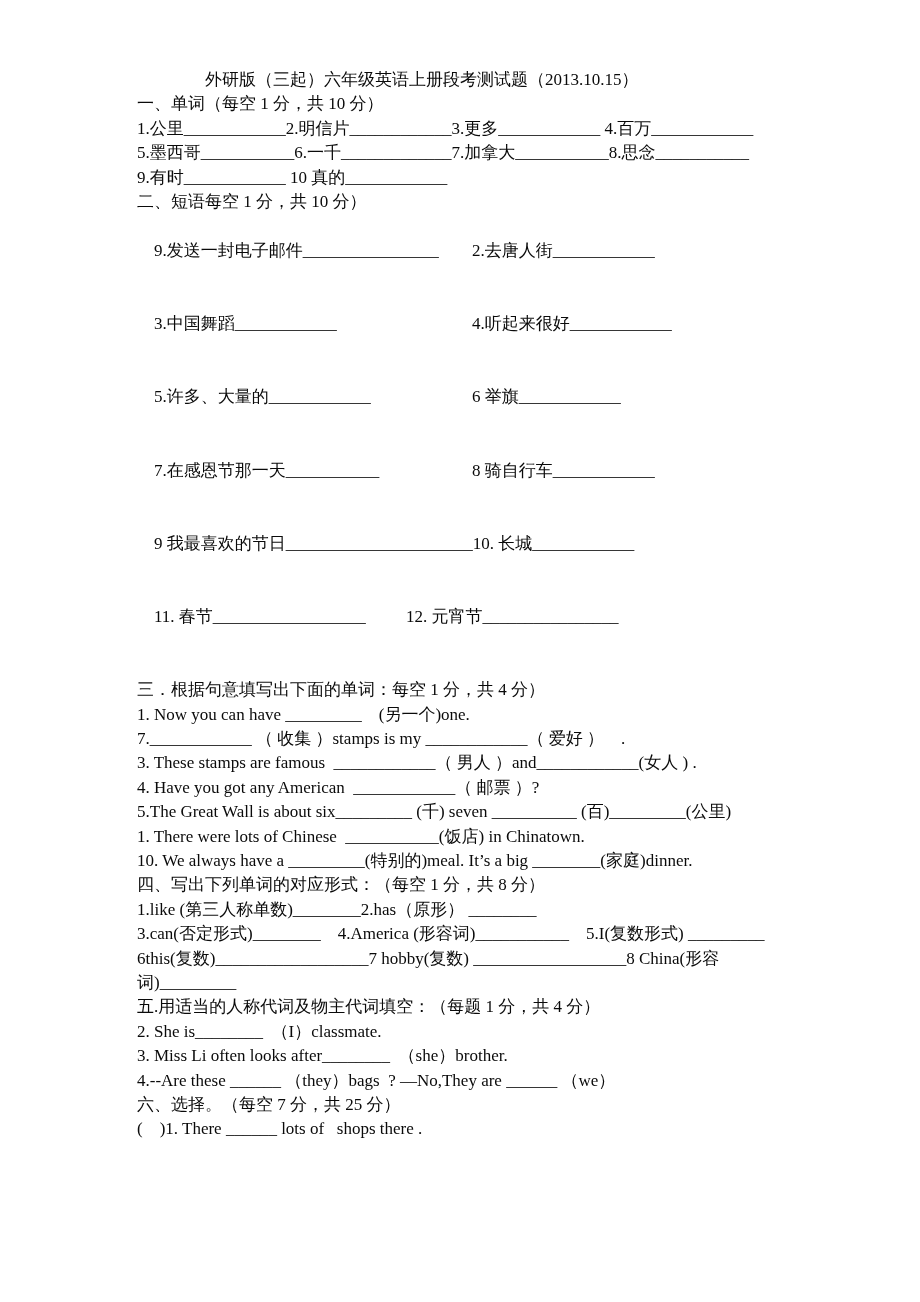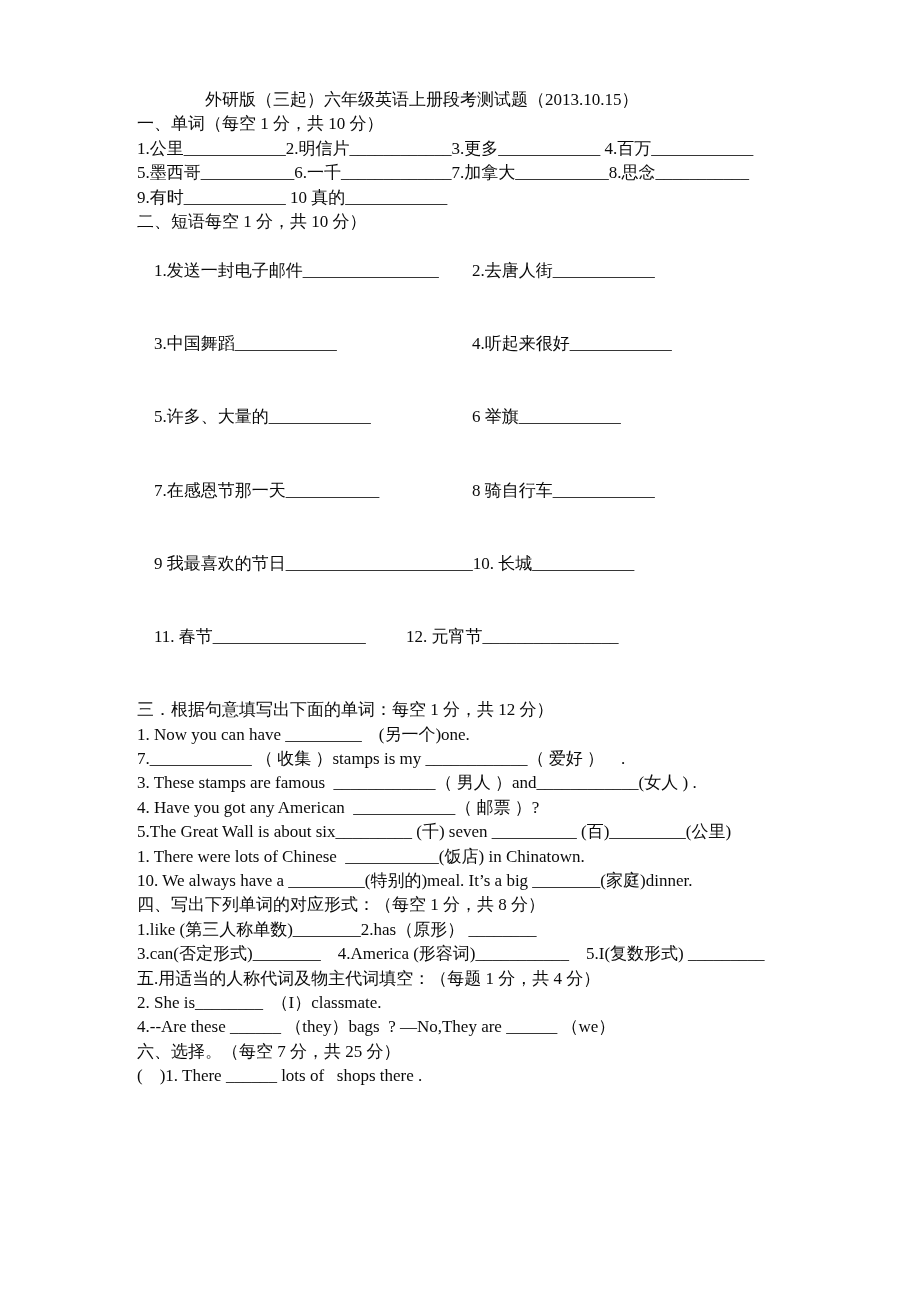--- a/index.html
+++ b/index.html
@@ -13,21 +13,21 @@
     overflow: hidden;
     font-family: "Liberation Serif", "DejaVu Serif", serif;
     font-size: 17px;
     color: #0a0a0a;
     -webkit-font-smoothing: antialiased;
   }
   .page {
     box-sizing: border-box;
     width: 920px;
     height: 1191px;
-    padding: 88px 110px 20px 137px;
+    padding: 68px 110px 20px 137px;
     background: #ffffff;
   }
   .line {
     white-space: pre-wrap;
     line-height: 24.4px;
     min-height: 24.4px;
   }
   .title {
     padding-left: 68px;
   }
@@ -53,55 +53,57 @@
 
   <div class="line title">外研版（三起）六年级英语上册段考测试题（2013.10.15）</div>
 
   <div class="line">一、单词（每空 1 分，共 10 分）</div>
   <div class="line">1.公里____________2.明信片____________3.更多____________ 4.百万____________</div>
   <div class="line">5.墨西哥___________6.一千_____________7.加拿大___________8.思念___________</div>
   <div class="line">9.有时____________ 10 真的____________</div>
 
   <div class="line">二、短语每空 1 分，共 10 分）</div>
   <div class="line two-col">
-    <span class="col1">1.发送一封电子邮件________________</span><span>2.去唐人街____________</span>
+    <span class="col1">9.发送一封电子邮件________________</span><span>2.去唐人街____________</span>
   </div>
   <div class="line two-col">
     <span class="col1">3.中国舞蹈____________</span><span>4.听起来很好____________</span>
   </div>
   <div class="line two-col">
     <span class="col1">5.许多、大量的____________</span><span>6 举旗____________</span>
   </div>
   <div class="line two-col">
     <span class="col1">7.在感恩节那一天___________</span><span>8 骑自行车____________</span>
   </div>
   <div class="line two-col">
     <span class="col1">9 我最喜欢的节日______________________</span><span>10. 长城____________</span>
   </div>
   <div class="line two-col">
     <span class="col1 narrow">11. 春节__________________</span><span>12. 元宵节________________</span>
   </div>
 
   <div class="spacer"></div>
 
-  <div class="line">三．根据句意填写出下面的单词：每空 1 分，共 12 分）</div>
+  <div class="line">三．根据句意填写出下面的单词：每空 1 分，共 4 分）</div>
   <div class="line">1. Now you can have _________    (另一个)one.</div>
   <div class="line">7.____________ （ 收集 ）stamps is my ____________（ 爱好 ）    .</div>
   <div class="line">3. These stamps are famous  ____________（ 男人 ）and____________(女人 ) .</div>
   <div class="line">4. Have you got any American  ____________（ 邮票 ）?</div>
   <div class="line">5.The Great Wall is about six_________ (千) seven __________ (百)_________(公里)</div>
   <div class="line">1. There were lots of Chinese  ___________(饭店) in Chinatown.</div>
   <div class="line">10. We always have a _________(特别的)meal. It’s a big ________(家庭)dinner.</div>
 
   <div class="line">四、写出下列单词的对应形式：（每空 1 分，共 8 分）</div>
   <div class="line">1.like (第三人称单数)________2.has（原形） ________</div>
   <div class="line">3.can(否定形式)________    4.America (形容词)___________    5.I(复数形式) _________</div>
+  <div class="line">6this(复数)__________________7 hobby(复数) __________________8 China(形容词)_________</div>
 
   <div class="line">五.用适当的人称代词及物主代词填空：（每题 1 分，共 4 分）</div>
   <div class="line">2. She is________  （I）classmate.</div>
+  <div class="line">3. Miss Li often looks after________  （she）brother.</div>
   <div class="line">4.--Are these ______ （they）bags  ? —No,They are ______ （we）</div>
 
   <div class="line">六、选择。（每空 7 分，共 25 分）</div>
 
   <div class="line">(    )1. There ______ lots of   shops there .</div>
   <div class="line opt-row">
     
   </div>
 
 </div>

